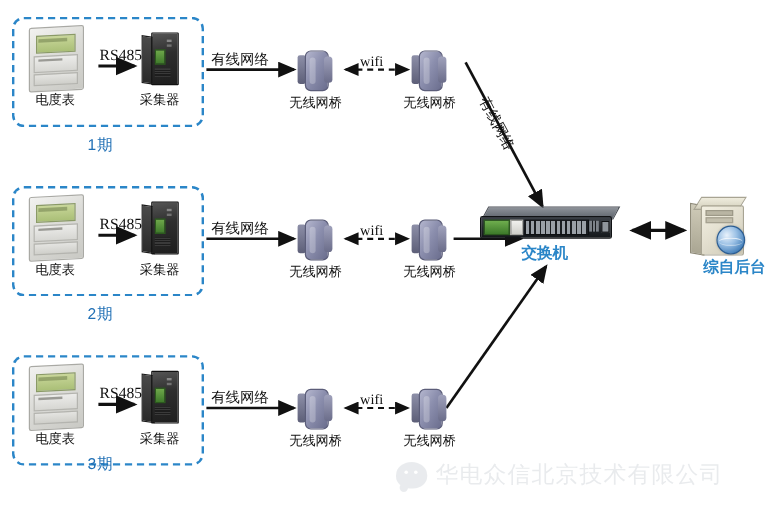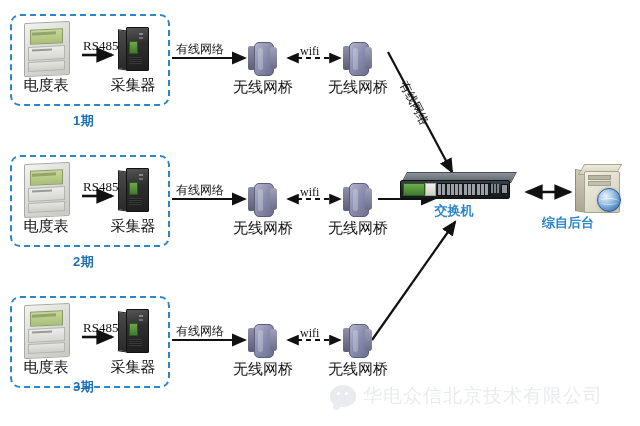--- a/index.html
+++ b/index.html
@@ -14,30 +14,30 @@
   .group-box{
     position:absolute;
     border:2px dashed #2b86c8;
     border-radius:10px;
     box-sizing:border-box;
     background:transparent;
   }
   .group-tag{
     position:absolute;
     color:#1f6fb5;
-    font-weight:bold;
+    font-weight:normal;
     font-size:13px;
     letter-spacing:.5px;
     white-space:nowrap;
   }
 
   
   .dev-label{
     position:absolute;
-    font-size:15px;
+    font-size:11px;
     color:#111;
     white-space:nowrap;
     text-align:center;
     font-family:"DejaVu Sans","Liberation Sans",sans-serif;
   }
   .dev-label.blue{color:#2b86c8;font-weight:bold;font-size:13px;}
 
   
   .meter{position:absolute;width:44px;height:52px;}
   .meter .body{
@@ -423,21 +423,21 @@
   <div class="dev-label blue" style="left:418px;top:202px;width:72px;">交换机</div>
 
   <div class="server" style="left:575px;top:164px;">
     <div class="side"></div>
     <div class="top"></div>
     <div class="front"></div>
     <div class="slot"></div>
     <div class="slot2"></div>
     <div class="globe"></div>
   </div>
-  <div class="dev-label blue" style="left:530px;top:214px;width:76px;">综自后台</div>
+  <div class="dev-label blue" style="left:562px;top:214px;width:76px;text-align:right;">综自后台</div>
 
   <div class="watermark">
     <div class="wm-logo">
       <div class="wm-tail"></div>
     </div>
     <div class="wm-text">华电众信北京技术有限公司</div>
   </div>
 
 </div>
 

